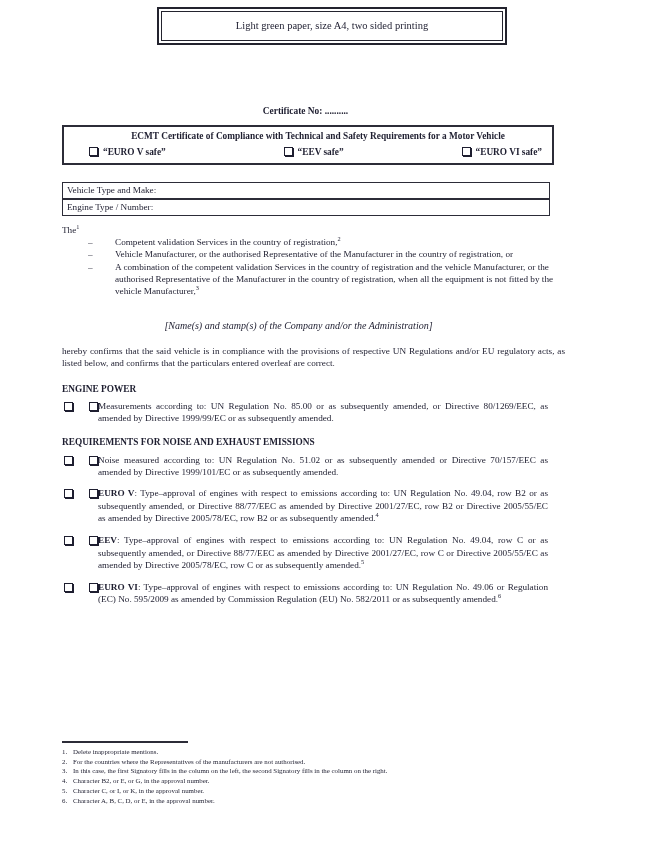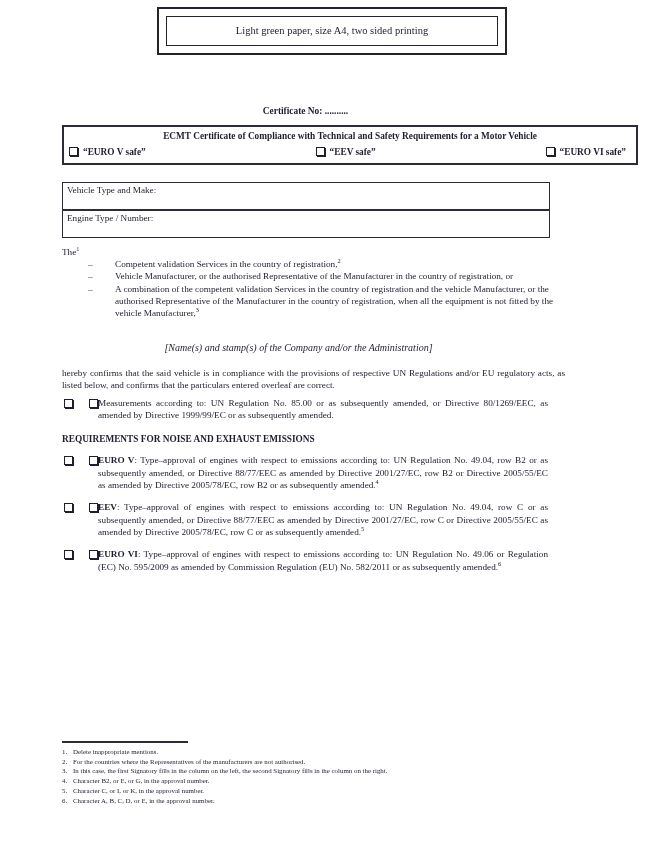--- a/index.html
+++ b/index.html
@@ -7,41 +7,42 @@
     position:relative;
     width:666px; height:844px;
     background:#ffffff;
     font-family:"Liberation Serif","DejaVu Serif",serif;
     color:#1e1e30;
     overflow:hidden;
   }
   
   .banner {
     position:absolute; left:157px; top:7px; width:350px;
-    border:2px solid #23232e; padding:7px;
+    border:2px solid #23232e; padding:2px;
     box-sizing:border-box;
   }
   .banner-inner {
     border:1px solid #23232e;
     text-align:center;
     font-size:10.5px; line-height:13px;
     padding:7px 0 8px;
   }
   .content {
     position:absolute; left:62px; top:0; width:503px;
     font-size:9.2px; line-height:12.3px;
   }
   .cert-no {
     margin-top:105px;
     text-align:center; padding-right:16px;
     font-weight:bold; font-size:9.4px;
   }
   .ecmt-box {
-    margin-top:8px; width:576px; box-sizing:border-box;
+    margin-top:8px; width:492px; box-sizing:border-box;
     border:2px solid #2c2c38;
+    padding-left:20px;
   }
   .ecmt-title {
     text-align:center; font-weight:bold; font-size:9.3px;
     padding:3px 2px 2px;
   }
   .ecmt-options {
     display:flex; justify-content:space-between;
     font-weight:bold; font-size:9.3px;
     padding:1px 10px 5px 5px;
     text-align:center;
@@ -51,21 +52,21 @@
     display:inline-block; width:7px; height:7px;
     border:1px solid #1e1e30; background:#fff;
     box-shadow:1px 1px 0 #1e1e30;
     flex:0 0 auto;
   }
   .opt .cb { margin-right:5px; margin-top:-1px; }
   .vtable { margin-top:17px; width:488px; }
   .vrow {
     box-sizing:border-box; width:488px;
     border:1px solid #2c2c38;
-    height:28px; line-height:13px;
+    height:17px; line-height:13px;
     padding:1px 0 8px 4px;
     font-size:9.2px;
   }
   .vrow + .vrow { margin-top:0px; }
   .the-line { margin-top:8px; }
   sup { font-size:6.3px; line-height:0; }
   .bullets { }
   .bullet { display:flex; }
   .bullet .marker { margin-left:26px; width:27px; flex:0 0 auto; }
   .bullet .btext { width:442px; }
@@ -141,29 +142,35 @@
       <div class="bullet">
         <span class="marker">–</span>
         <span class="btext"><span>A combination of the competent validation Services in the country of registration and the vehicle Manufacturer, or the authorised Representative of the Manufacturer in the country of registration, when all the equipment is not fitted by the vehicle Manufacturer,</span><sup>3</sup></span>
       </div>
     </div>
 
     <div class="stamp-line">[Name(s) and stamp(s) of the Company and/or the Administration]</div>
 
     <div class="confirm">hereby confirms that the said vehicle is in compliance with the provisions of respective UN Regulations and/or EU regulatory acts, as listed below, and confirms that the particulars entered overleaf are correct.</div>
 
+    <div class="heading h-engine">ENGINE POWER</div>
 
     <div class="item first">
       <span class="cb cb1"></span>
       <span class="cb cb2"></span>
       <span class="itext"><span class="blead"></span><span>Measurements according to: UN Regulation No. 85.00 or as subsequently amended, or Directive 80/1269/EEC, as amended by Directive 1999/99/EC or as subsequently amended.</span><sup></sup></span>
     </div>
 
     <div class="heading h-noise">REQUIREMENTS FOR NOISE AND EXHAUST EMISSIONS</div>
 
+    <div class="item first">
+      <span class="cb cb1"></span>
+      <span class="cb cb2"></span>
+      <span class="itext"><span class="blead"></span><span>Noise measured according to: UN Regulation No. 51.02 or as subsequently amended or Directive 70/157/EEC as amended by Directive 1999/101/EC or as subsequently amended.</span><sup></sup></span>
+    </div>
 
     <div class="item gap9">
       <span class="cb cb1"></span>
       <span class="cb cb2"></span>
       <span class="itext"><span class="blead">EURO V</span><span>: Type–approval of engines with respect to emissions according to: UN Regulation No. 49.04, row B2 or as subsequently amended, or Directive 88/77/EEC as amended by Directive 2001/27/EC, row B2 or Directive 2005/55/EC as amended by Directive 2005/78/EC, row B2 or as subsequently amended.</span><sup>4</sup></span>
     </div>
 
     <div class="item gap10">
       <span class="cb cb1"></span>
       <span class="cb cb2"></span>

